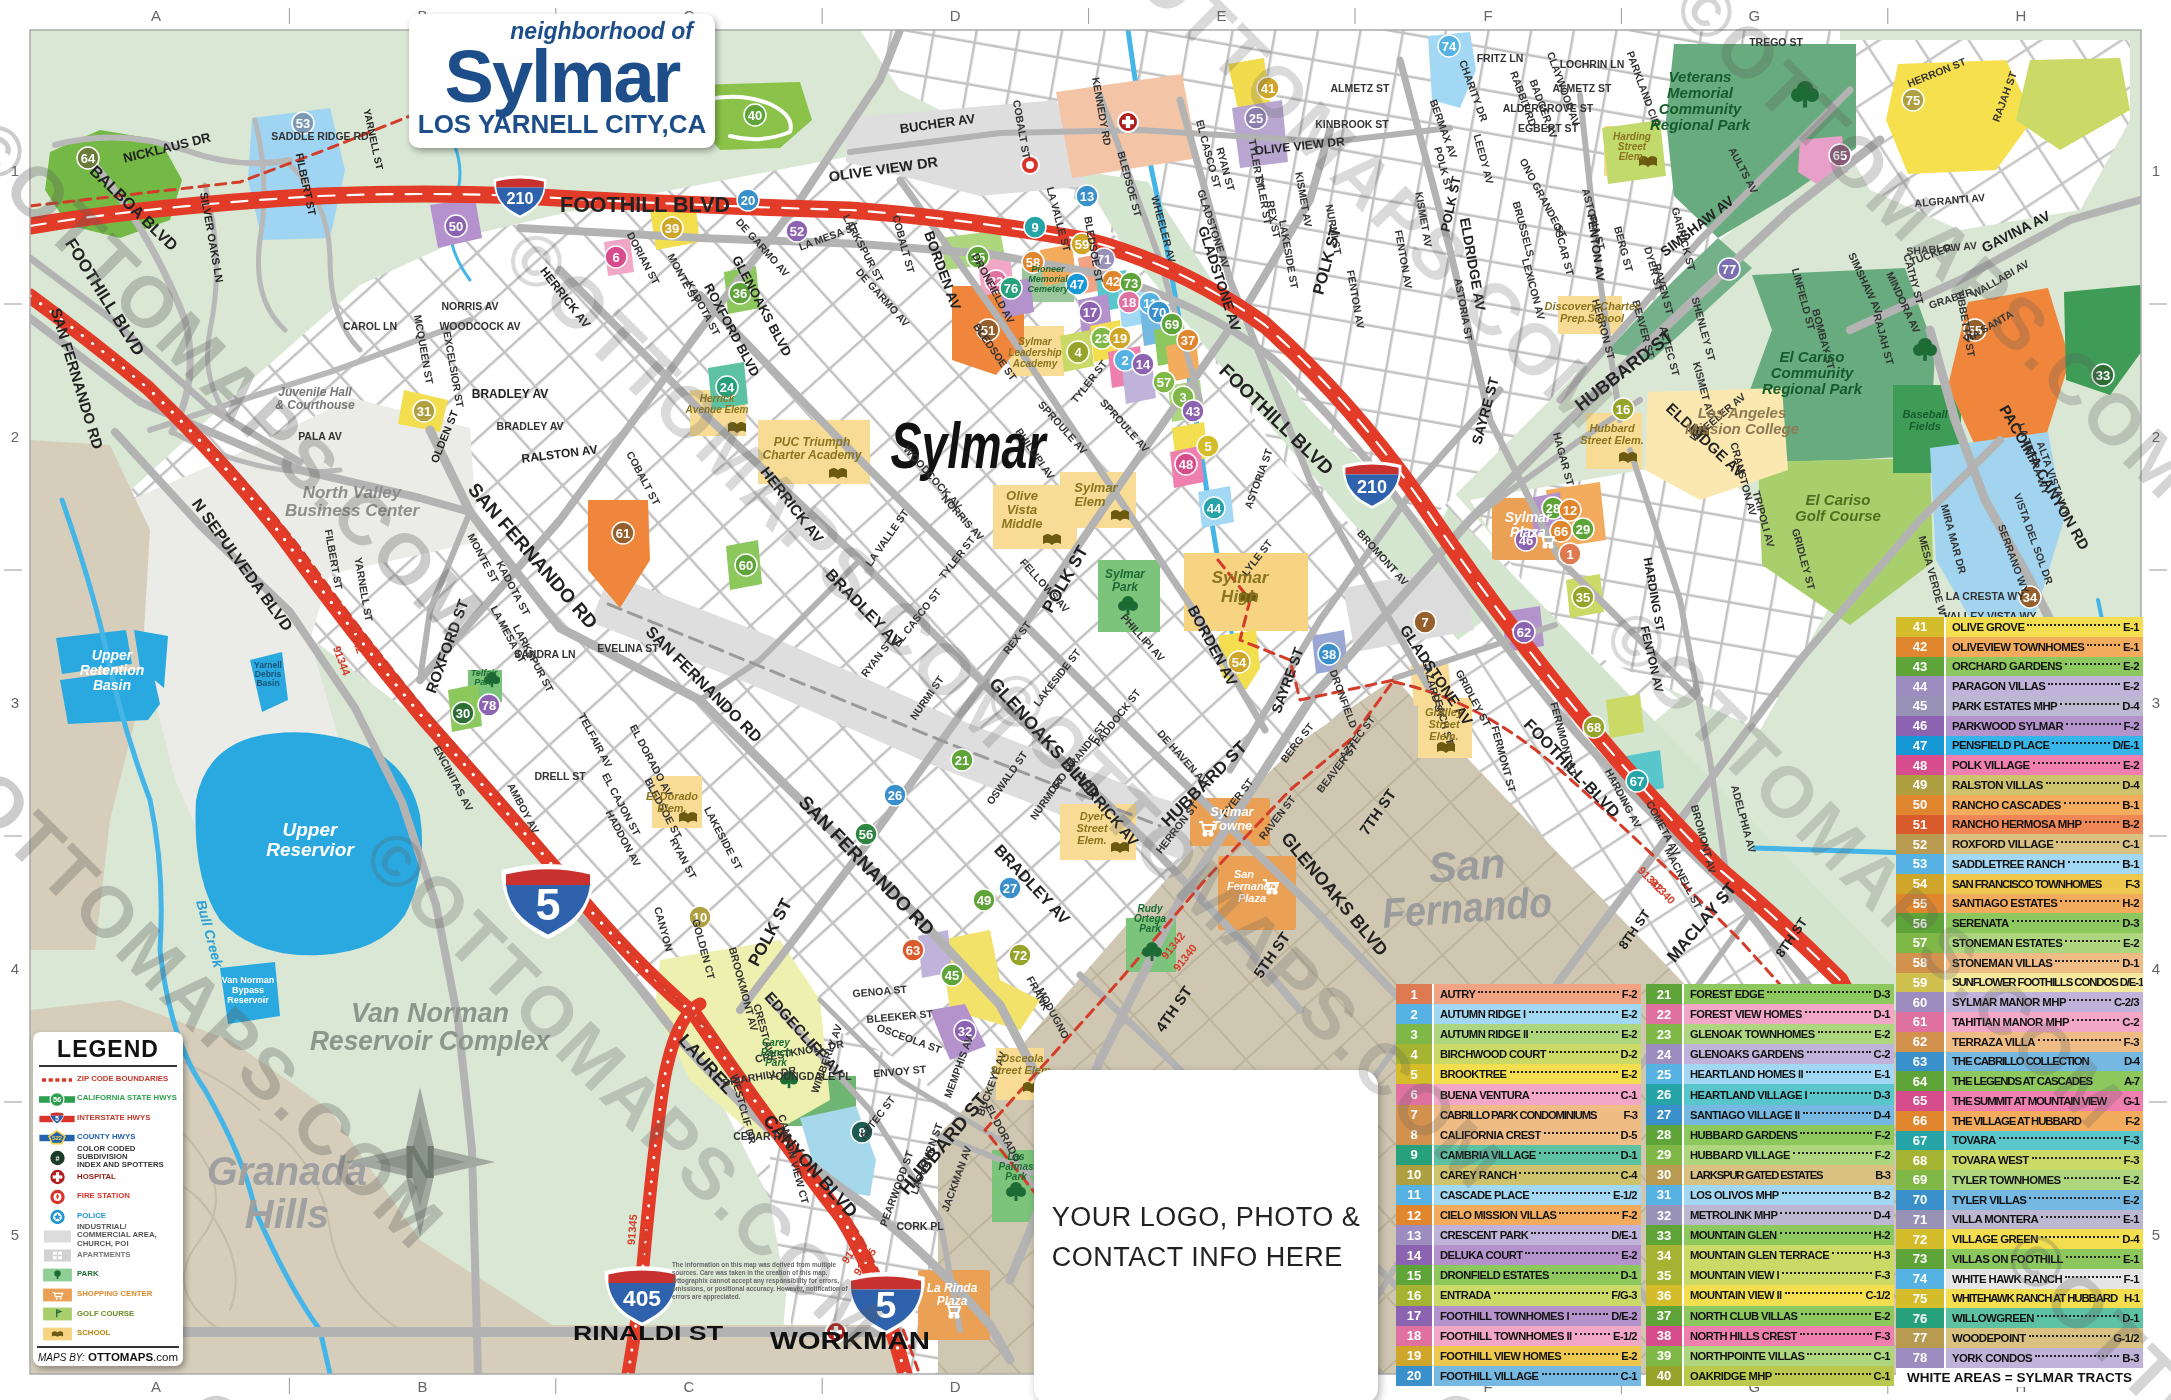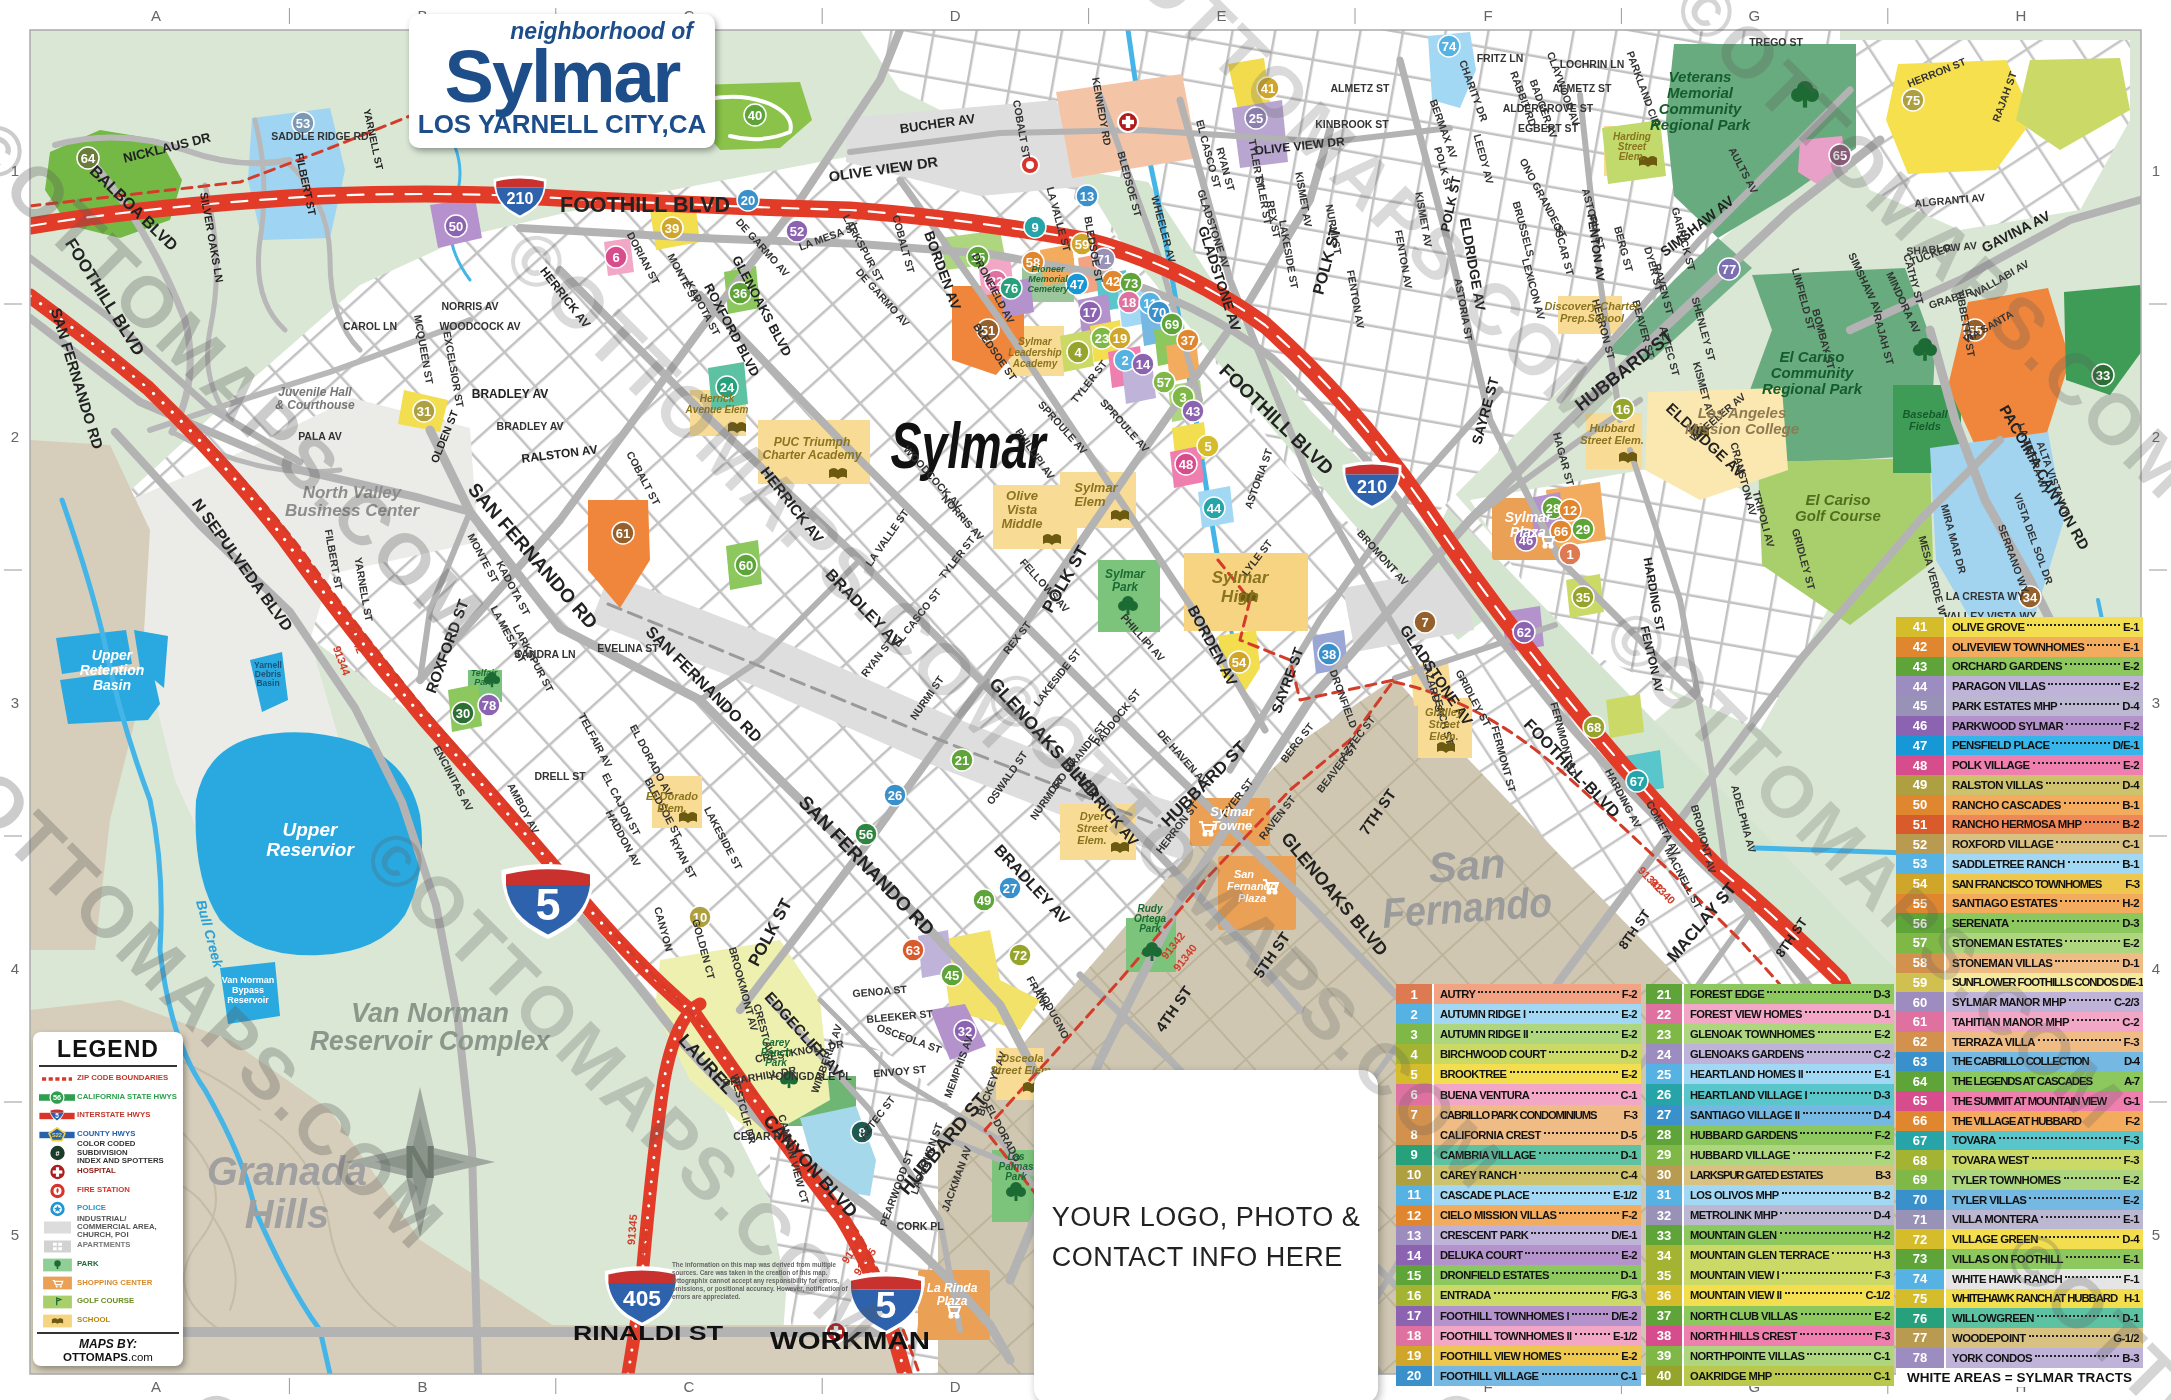--- a/index.html
+++ b/index.html
@@ -18,21 +18,21 @@
 #legend { left:33px; top:1032px; width:150px; height:334px; background:#fff; border-radius:8px;
   box-shadow:2px 3px 6px rgba(0,0,0,0.35); padding:4px 4px 3px 4px; display:flex; flex-direction:column; }
 #legend h2 { text-align:center; font-size:23px; letter-spacing:1px; color:#111;
   border-bottom:2.5px solid #333; padding-bottom:2px; margin:0 2px 2px 2px; }
 #legend .li { display:flex; align-items:center; min-height:15.5px; flex:1; }
 #legend .sym { width:40px; flex:none; text-align:center; }
 #legend .sym svg { vertical-align:middle; display:inline-block; }
 #legend .lt { font-size:7.8px; font-weight:bold; line-height:8.2px; }
 #legend .foot { border-top:2px solid #333; margin-top:3px; padding-top:3px; font-size:11.5px;
   text-align:center; color:#111; flex:none; }
-#legend .foot i { font-size:12px;font-weight:bold; }
+#legend .foot i { font-size:10px; }
 .table { position:absolute; display:flex; flex-direction:column; }
 #tA1 { left:1396px; top:984px; width:245px; height:402px; }
 #tA2 { left:1646px; top:984px; width:248px; height:402px; }
 #tB  { left:1896px; top:617px; width:247px; height:770px; }
 #tB .num { width:50px; }
 #tB .bar { font-size:11.4px; }
 .row { flex:1; display:flex; }
 .num { width:38px; flex:none; color:#fff; font-weight:bold; font-size:13px; display:flex;
   align-items:center; justify-content:center; border-right:2px solid #fff; }
 .bar { flex:1; display:flex; align-items:center; font-size:11.2px; font-weight:bold; color:#111;

